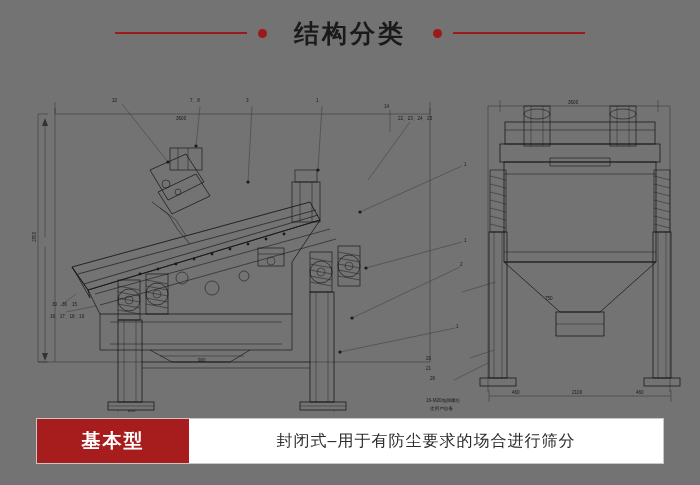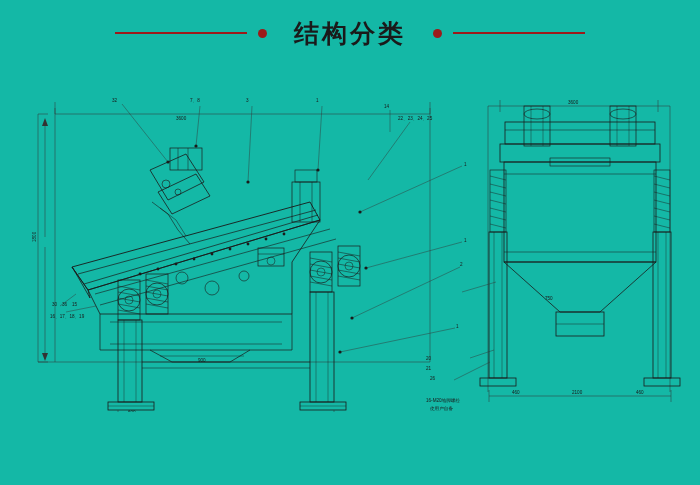--- a/index.html
+++ b/index.html
@@ -10,21 +10,21 @@
     width: 700px;
     height: 485px;
     background: #ffffff;
     font-family: "Liberation Sans", sans-serif;
     overflow: hidden;
   }
   .page {
     position: relative;
     width: 700px;
     height: 485px;
-    background: #14b8a6;
+    background: #737373;
     text-align: center;
   }
 
   
   .header {
     position: absolute;
     left: 0;
     top: 0;
     width: 700px;
     height: 66px;
@@ -360,14 +360,18 @@
         <text x="512" y="332">460</text>
         <text x="636" y="332">460</text>
         <text x="198" y="300">900</text>
         <text x="128" y="352">600</text>
         <text x="426" y="340">16-M20地脚螺栓</text>
         <text x="430" y="348">使用户自备</text>
       </g>
     </svg>
   </div>
 
+  <div class="caption">
+    <div class="caption-badge">基本型</div>
+    <div class="caption-text">封闭式–用于有防尘要求的场合进行筛分</div>
+  </div>
 
 </div>
 
 </body></html>

